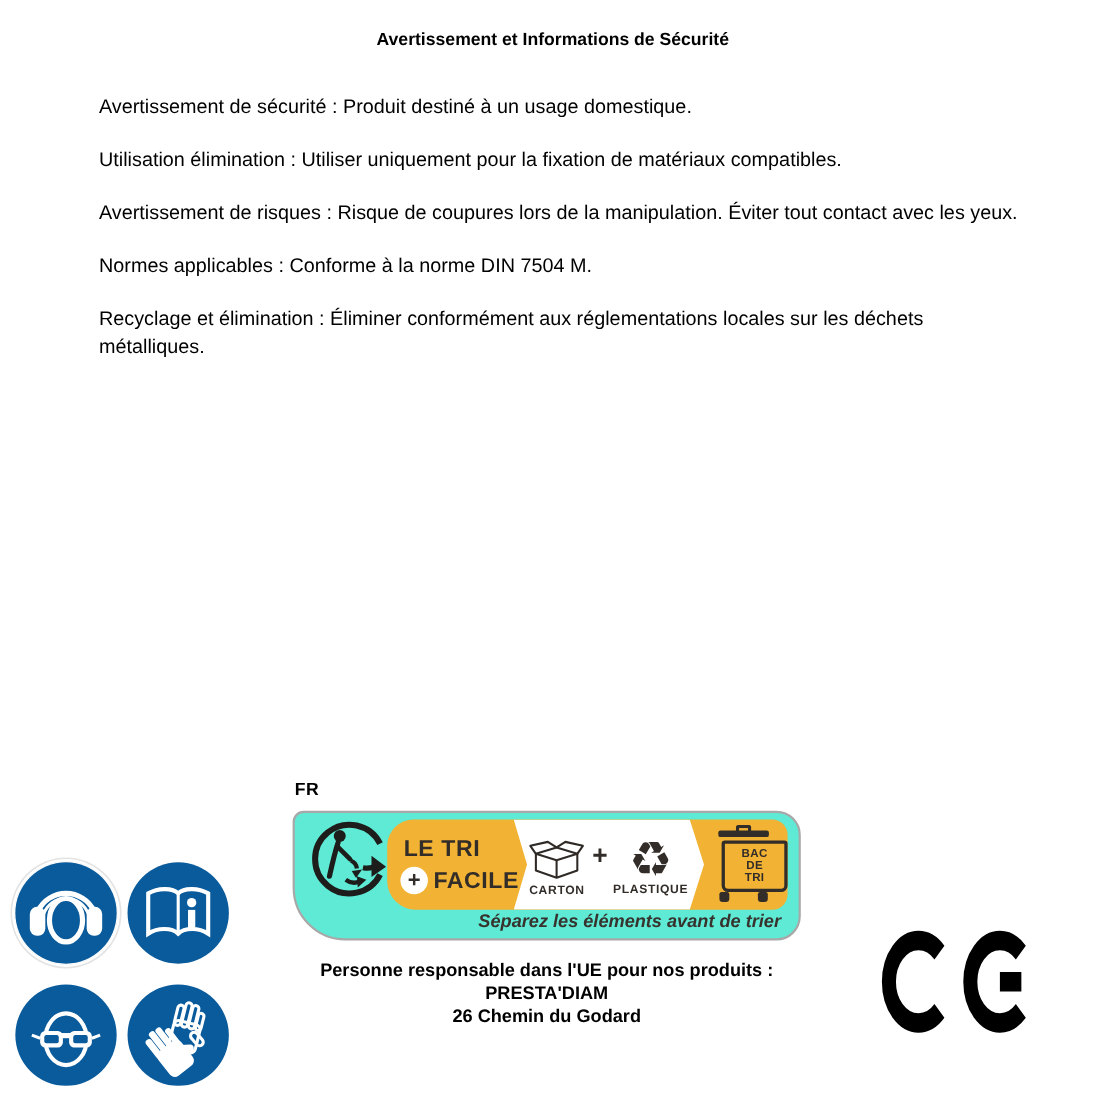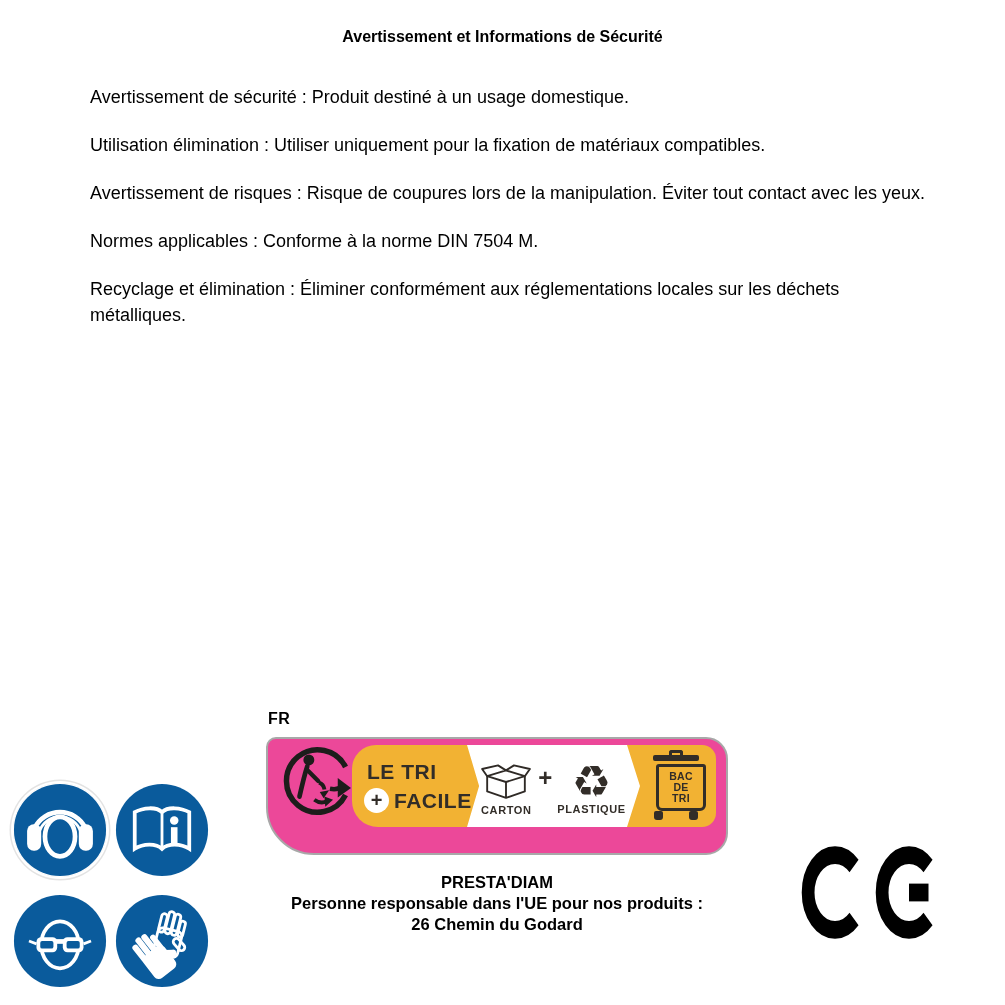--- a/index.html
+++ b/index.html
@@ -34,21 +34,21 @@
   .safety-grid svg{display:block;width:94px;height:94px;}
   .safety-grid .ringed{border-radius:50%;box-shadow:0 0 0 2px #fff,0 0 0 3.5px #e3e3e3;}
 
   
   .fr-label{
     position:absolute;left:268px;top:710px;
     font-size:16px;font-weight:bold;letter-spacing:.5px;
   }
   .sort-container{
     position:absolute;left:266px;top:737px;width:462px;height:118px;
-    background:#ec4899;border:2px solid var(--border-gray);
+    background:#5eead4;border:2px solid var(--border-gray);
     border-radius:10px 22px 22px 48px;
   }
   .triman{position:absolute;left:12px;top:3px;width:78px;height:78px;}
   .yellow-band{
     position:absolute;left:84px;top:6px;width:364px;height:82px;
     background:var(--yellow);
     border-radius:24px 14px 14px 26px;
   }
   .letri-line1{
     position:absolute;left:15px;top:15px;
@@ -84,21 +84,21 @@
   .bin{position:absolute;left:301px;top:5px;width:50px;height:74px;}
   .bin-handle{
     position:absolute;top:0;left:16px;width:14px;height:7px;
     border:3px solid var(--dark);border-bottom:none;border-radius:3px 3px 0 0;
   }
   .bin-lid{
     position:absolute;top:5px;left:0;width:46px;height:6px;
     border:3px solid var(--dark);border-radius:2px;
   }
   .bin-body{
-    position:absolute;top:14px;left:3px;width:50px;height:47px;
+    position:absolute;top:14px;left:3px;width:60px;height:47px;
     border:3.5px solid var(--dark);border-radius:3px 3px 6px 6px;
     display:flex;flex-direction:column;align-items:center;justify-content:center;
     font-size:10.5px;font-weight:800;line-height:1.05;color:var(--dark);letter-spacing:.3px;
   }
   .bin-wheel{position:absolute;top:61px;width:9px;height:9px;background:var(--dark);border-radius:2px 2px 3px 3px;}
   .bin-wheel.left{left:1px;}
   .bin-wheel.right{right:5px;}
 
   .tagline{
     position:absolute;right:16px;top:90px;
@@ -222,25 +222,26 @@
       <div class="bin-body">
         <div>BAC</div>
         <div>DE</div>
         <div>TRI</div>
       </div>
       <div class="bin-wheel left"></div>
       <div class="bin-wheel right"></div>
     </div>
   </div>
 
+  <div class="tagline">Séparez les éléments avant de trier</div>
 </div>
 
 <div class="address">
+  <div>Personne responsable dans l'UE pour nos produits :</div>
   <div>PRESTA'DIAM</div>
-  <div>Personne responsable dans l'UE pour nos produits :</div>
   <div>26 Chemin du Godard</div>
 </div>
 
 <div class="ce">
   <svg width="148" height="103" viewBox="0 0 220 110" preserveAspectRatio="none">
     <g fill="none" stroke="#000" stroke-width="19">
       <path d="M 83.3 26.7 A 40 40 0 1 0 83.3 83.3"></path>
       <path d="M 193.3 26.7 A 40 40 0 1 0 193.3 83.3"></path>
       <path d="M 165 55 H 194"></path>
     </g>

